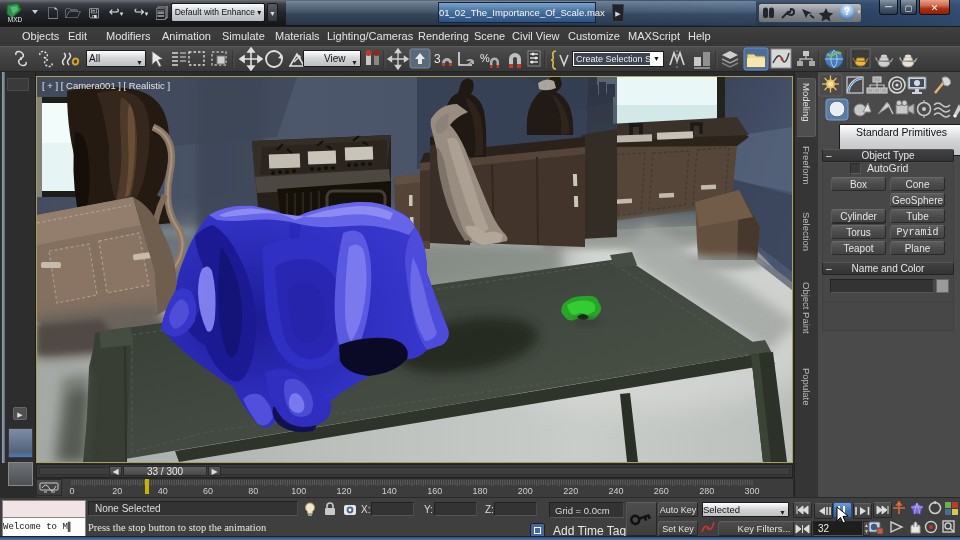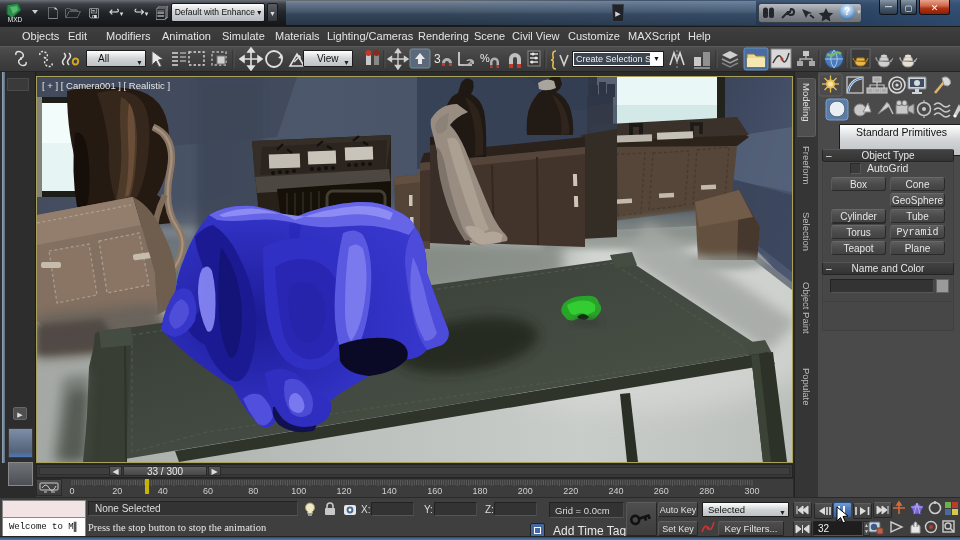--- a/index.html
+++ b/index.html
@@ -90,20 +90,21 @@
 </div>
 <div class="qbtn" style="left:44px;width:18px">🗋</div>
 <div class="qbtn" style="left:64px;width:18px">🗁</div>
 <div class="qbtn" style="left:85px;width:18px">🖫</div>
 <div class="qbtn" style="left:105px;width:22px">↩<span style="font-size:7px">▾</span></div>
 <div class="qbtn" style="left:130px;width:22px">↪<span style="font-size:7px">▾</span></div>
 <div class="qbtn" style="left:153px;width:18px">🗐</div>
 <div class="abs" id="deftb">Default with Enhance <span>▾</span></div>
 <div class="abs" id="deftbarrow">▼</div>
 <div class="abs" id="titleglass"></div>
+<div class="abs" id="filetab">01_02_The_Importance_Of_Scale.max</div>
 <div class="abs" id="searchplay">▶</div>
 <div class="abs" id="infobar">
 <svg width="102" height="18" style="position:absolute;left:1px;top:1px">
   <g fill="#23262b">
           <rect x="3" y="5" width="5" height="8" rx="2"></rect>
           <rect x="9" y="5" width="5" height="8" rx="2"></rect>
           <circle cx="5.5" cy="5" r="2.5"></circle>
           <circle cx="11.5" cy="5" r="2.5"></circle>
         </g>
   <path d="M22 13 l6 -6 M28 7 a3 3 0 1 0 3 -3 l-1 3z" stroke="#23262b" stroke-width="2" fill="none"></path>
@@ -292,22 +293,22 @@
         </g>
   <g transform="translate(874,2)">
           <path d="M4 12 q0 6 6 6 t6 -6 l3 -3 l-2 4 M5 12 h10 l-1.5 -4 h-7z M4 12 q-3 -1 -2 -4" fill="#d0d0d0" stroke="#888"></path>
           <ellipse cx="10" cy="7" rx="3" ry="1.5" fill="#d0d0d0"></ellipse>
         </g>
   <g transform="translate(898,2)">
           <path d="M4 12 q0 6 6 6 t6 -6 l3 -3 l-2 4 M5 12 h10 l-1.5 -4 h-7z M4 12 q-3 -1 -2 -4" fill="#e8e0d0" stroke="#999"></path>
           <ellipse cx="10" cy="7" rx="3" ry="1.5" fill="#e8e0d0"></ellipse>
         </g>
 </svg>
-<div class="combo" style="left:86px;top:3px;width:60px;height:17px;line-height:15px;padding-left:11px;">All<i style="top:4px">▼</i></div>
-<div class="combo" style="left:303px;top:3px;width:50px;height:17px;line-height:15px;padding-left:13px;">View<i style="top:4px">▼</i></div>
+<div class="combo" style="left:86px;top:3px;width:60px;height:17px;line-height:15px;padding-left:2px;">All<i style="top:4px">▼</i></div>
+<div class="combo" style="left:303px;top:3px;width:58px;height:17px;line-height:15px;padding-left:20px;">View<i style="top:4px">▼</i></div>
 <div class="abs" style="left:572px;top:4px;width:92px;height:16px;background:#fff;border:1px solid #1c1c1c;">
 <div style="position:absolute;left:1px;top:1px;width:76px;height:12px;background:#3c4450;color:#f0f0f0;font-size:9px;line-height:12px;padding-left:2px;white-space:nowrap;overflow:hidden;">Create Selection Sé</div>
 <div style="position:absolute;right:1px;top:1px;width:11px;height:12px;background:#fff;color:#111;font-size:7px;line-height:12px;text-align:center;">▼</div>
       </div>
 </div>
 
 <div class="abs" id="leftstrip"></div>
 <div class="abs" id="lsborder"></div>
 <div class="abs" style="left:7px;top:78px;width:22px;height:13px;background:#3a3a3a;border:1px solid #4a4a4a;"></div>
 <div class="abs" style="left:13px;top:407px;width:14px;height:13px;background:#4f4f4f;border:1px solid #666;color:#ddd;font-size:7px;text-align:center;line-height:13px;border-radius:2px;">▶</div>
@@ -890,21 +891,21 @@
   <svg width="24" height="15">
         <rect x="3" y="3" width="18" height="7" rx="1" fill="none" stroke="#ccc" stroke-width="1"></rect>
         <path d="M5 8 q4 -6 7 0 t7 -2" stroke="#ccc" fill="none"></path>
         <path d="M7 12 h3 M14 12 h4" stroke="#ccc"></path>
       </svg>
 </div>
 
 <div class="abs" id="status">
 
   <div style="position:absolute;left:2px;top:2px;width:84px;height:18px;background:#f2e4e4;border:1px solid #888;"></div>
-  <div style="position:absolute;left:2px;top:20px;width:84px;height:19px;background:#fdfdfd;border:1px solid #888;border-top:none;color:#111;font-family:'Liberation Mono',monospace;font-size:9px;line-height:18px;white-space:nowrap;overflow:hidden;text-align:center;">Welcome to M<span style="color:#555">▌</span></div>
+  <div style="position:absolute;left:2px;top:20px;width:84px;height:19px;background:#fdfdfd;border:1px solid #888;border-top:none;color:#111;font-family:'Liberation Mono',monospace;font-size:9px;line-height:18px;white-space:nowrap;overflow:hidden;">Welcome to M<span style="color:#555">▌</span></div>
 
   <div class="fld" style="left:88px;top:3px;width:210px;height:15px;line-height:14px;padding-left:6px;font-size:10px;">None Selected</div>
   <svg class="abs" style="left:302px;top:3px" width="60" height="17">
     <g>
           <path d="M8 2 a4.5 4.5 0 0 1 4.5 4.5 q0 3 -2.2 4.2 l0 2 h-4.6 l0 -2 q-2.2 -1.2 -2.2 -4.2 A4.5 4.5 0 0 1 8 2z" fill="#f0e8c8" stroke="#a8a060"></path>
           <rect x="6" y="13" width="4" height="2" fill="#999"></rect>
         </g>
     <g transform="translate(21,0)">
           <rect x="2" y="7" width="10" height="7" rx="1" fill="#c9c9c9"></rect>
           <path d="M4 7 v-2 a3 3 0 0 1 6 0 v2" fill="none" stroke="#c9c9c9" stroke-width="1.6"></path>
@@ -932,26 +933,26 @@
   <div class="btn" style="left:626px;top:4px;width:31px;height:34px;">
     <svg width="29" height="30">
           <g transform="rotate(-18 14 15)">
             <circle cx="8" cy="15" r="4" fill="none" stroke="#111" stroke-width="2.6"></circle>
             <path d="M11 15 h12 M18 15 v4 M22 15 v3.5" stroke="#111" stroke-width="2.6"></path>
           </g>
         </svg>
   </div>
   <div class="btn" style="left:658px;top:4px;width:40px;height:15px;line-height:14px;font-size:9px;white-space:nowrap;">Auto Key</div>
   <div class="btn" style="left:658px;top:23px;width:40px;height:15px;line-height:14px;font-size:9px;white-space:nowrap;">Set Key</div>
-  <div class="combo" style="left:702px;top:4px;width:87px;height:15px;line-height:13px;padding-left:5px;font-size:9.5px;line-height:14px;">Selected<i style="top:3px">▼</i></div>
+  <div class="combo" style="left:702px;top:4px;width:87px;height:15px;line-height:13px;font-size:9.5px;line-height:14px;">Selected<i style="top:3px">▼</i></div>
   <svg class="abs" style="left:700px;top:22px" width="16" height="16">
         <path d="M2 12 q3 -9 6 -4 t6 -6" stroke="#cc3333" stroke-width="1.6" fill="none"></path>
         <circle cx="8" cy="8" r="1.6" fill="#cc3333"></circle>
       </svg>
-  <div class="btn" style="left:718px;top:23px;width:66px;height:15px;line-height:14px;font-size:9.5px;white-space:nowrap;">Key Filters...</div>
+  <div class="btn" style="left:718px;top:23px;width:92px;height:15px;line-height:14px;font-size:9.5px;white-space:nowrap;">Key Filters...</div>
 
   <div class="pbtn" style="left:793px;top:4px;"><svg width="17" height="14">
           <path d="M3 3 v8 M14 3 l-5 4 l5 4z M9 3 l-5 4 l5 4z" stroke="#ddd" fill="#ddd" stroke-width="1"></path>
         </svg></div>
   <div class="pbtn" style="left:814px;top:5px;"><svg width="17" height="14">
           <path d="M10 3 l-6 4 l6 4z" fill="#ddd"></path>
           <path d="M12 3 v8 M15 3 v8" stroke="#ddd" stroke-width="1.6"></path>
         </svg></div>
   <div class="pbtn" style="left:833px;top:4px;background:linear-gradient(180deg,#6f9bd6,#4a76b4 50%,#38619c);border-color:#274a7a;"><svg width="17" height="14">
           <path d="M5 3 v8 M10 3 v8" stroke="#fff" stroke-width="2"></path>

